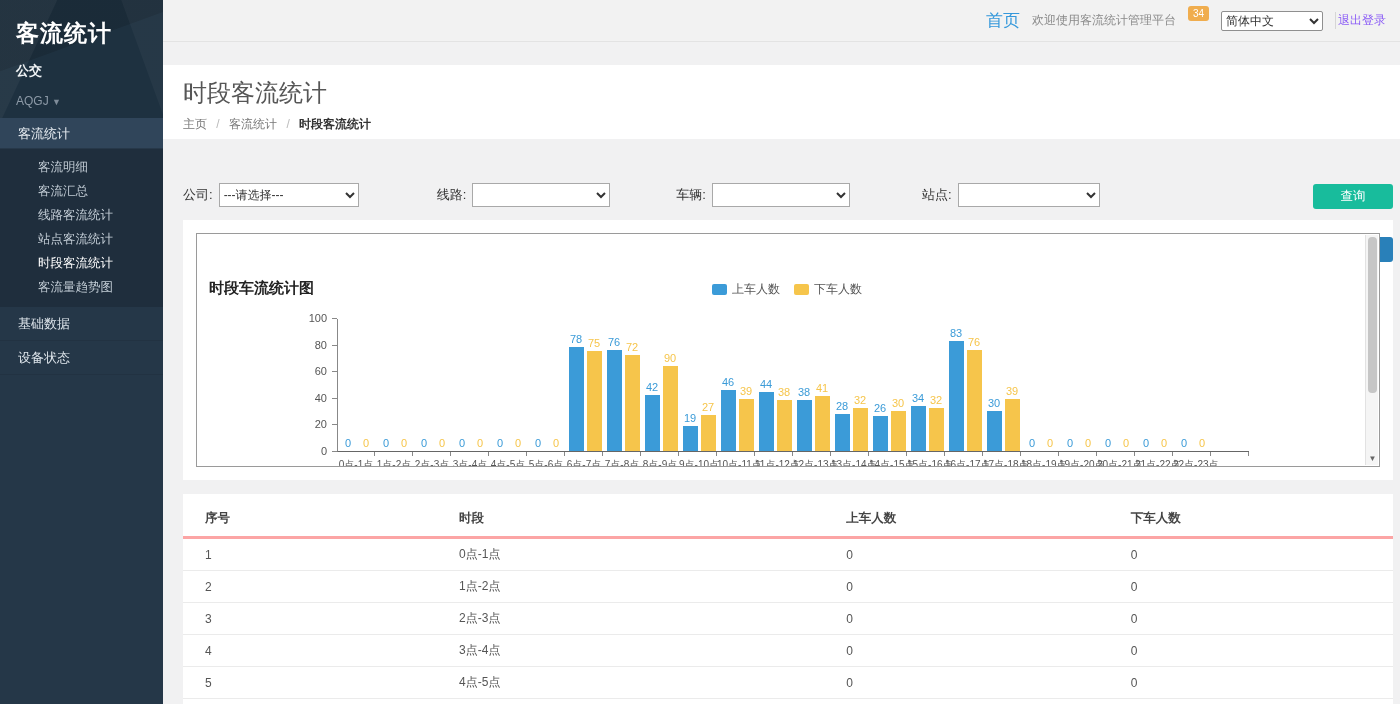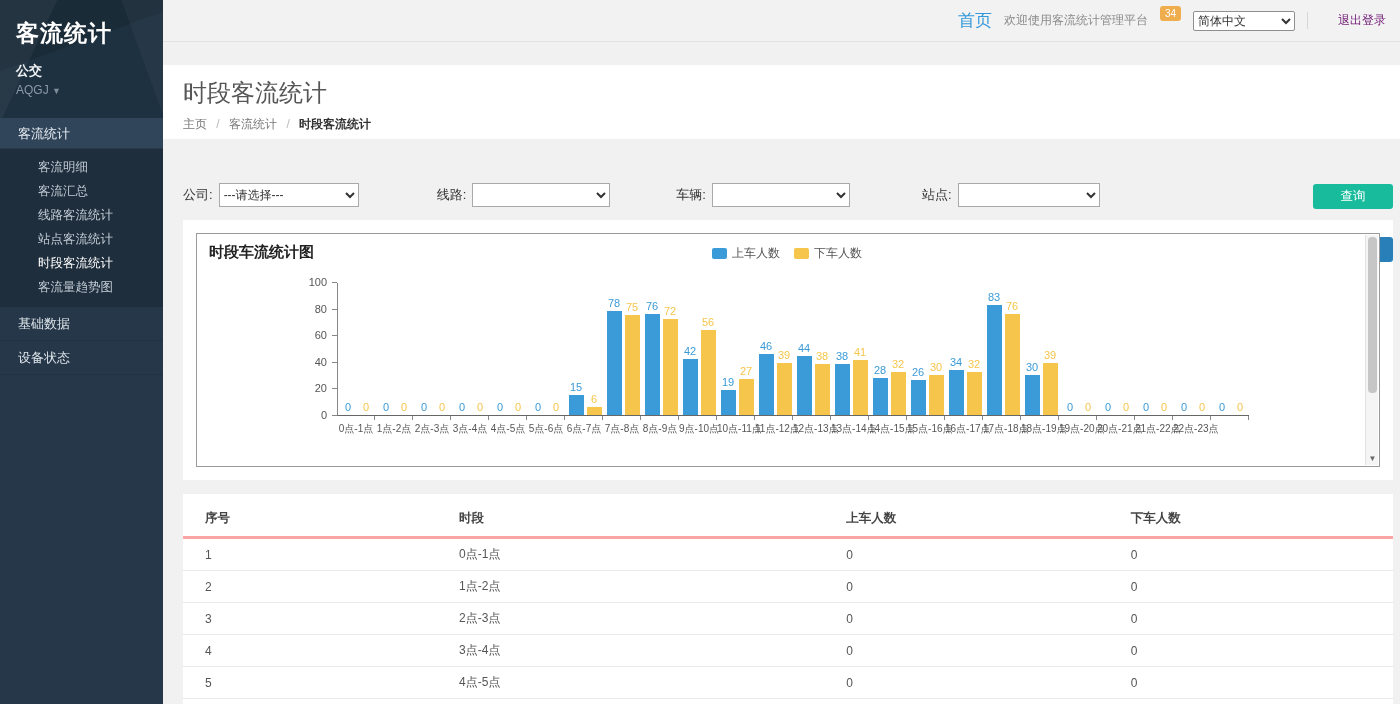--- a/index.html
+++ b/index.html
@@ -12,21 +12,21 @@
   .brand-block {
     height:118px; padding:18px 0 0 16px; position:relative;
     background:
       linear-gradient(115deg, rgba(255,255,255,0.045) 0 26%, transparent 26.5%),
       linear-gradient(250deg, rgba(255,255,255,0.035) 0 20%, transparent 20.5%),
       linear-gradient(160deg, rgba(0,0,0,0.12) 0 40%, transparent 40.5%),
       #1e3140;
   }
   .brand-title { color:#fff; font-size:23px; font-weight:bold; letter-spacing:1px; }
   .brand-org { color:#f2f5f7; font-size:13px; font-weight:bold; margin-top:13px; }
-  .brand-user { color:#8d9aa7; font-size:12px; margin-top:3px; cursor:pointer; }
+  .brand-user { color:#8d9aa7; font-size:12px; margin-top:14px; cursor:pointer; }
   .brand-user .caret { font-size:9px; color:#7f8c99; }
   .menu-section {
     height:31px; line-height:31px; padding-left:18px; font-size:13px; color:#e7edf2;
     background:#30455a; border-bottom:1px solid rgba(0,0,0,0.18); cursor:pointer;
   }
   .submenu { background:#1f2e3d; padding:6px 0 8px 0; }
   .subitem { height:24px; line-height:24px; padding-left:38px; font-size:12.5px;
              color:#c3cdd6; cursor:pointer; white-space:nowrap; }
   .subitem.active { color:#ffffff; }
   .menu-top { height:34px; line-height:34px; padding-left:18px; font-size:13px;
@@ -37,21 +37,21 @@
 
   .topbar { height:42px; background:#f2f2f2; border-bottom:1px solid #e3e3e3;
             display:flex; align-items:center; justify-content:flex-end;
             padding-right:14px; gap:12px; }
   .home-link { color:#3498db; font-size:17px; cursor:pointer; }
   .welcome { color:#8a8a8a; font-size:12px; }
   .notif-badge { background:#f0ad4e; color:#fff; font-size:10px; border-radius:3px;
                  padding:2px 5px; margin-top:-14px; cursor:pointer; }
   .lang-select { width:102px; height:20px; font-size:12px; color:#333;
                  border:1px solid #8f8f8f; background:#fff; border-radius:2px; }
-  .logout { color:#701a75; font-size:12px; padding-left:30px; border-left:1px solid #d6d6d6;
+  .logout { color:#8b5cf6; font-size:12px; padding-left:2px; border-left:1px solid #d6d6d6;
             cursor:pointer; }
 
   .title-band { height:74px; background:#fff; padding:12px 0 0 20px; }
   .page-title { color:#565656; font-size:24px; font-weight:400; }
   .breadcrumb { margin-top:7px; font-size:12px; color:#888; }
   .breadcrumb .sep { color:#bbb; margin:0 6px; }
   .breadcrumb .crumb { color:#777; cursor:pointer; }
   .breadcrumb .crumb.current { color:#333; font-weight:bold; cursor:default; }
 
   .content { flex:1; padding:20px 7px 0 20px; overflow:hidden; }
@@ -74,21 +74,21 @@
   .date-sep { height:26px; line-height:24px; padding:0 8px; font-size:12px; color:#333;
               background:#fff; border-top:1px solid #d9d9d9; border-bottom:1px solid #d9d9d9; }
   .btn-col { position:absolute; right:0; top:2px; display:flex; flex-direction:column; gap:9px; }
   .btn { width:80px; height:25px; border:none; border-radius:3px; color:#fff;
          font-size:12.5px; cursor:pointer; font-family:inherit; }
 
   
   .chart-card { background:#fff; margin-top:12px; padding:13px; height:260px; }
   .chart-panel { border:1px solid #9a9a9a; height:100%; position:relative;
                  padding:9px 14px 0 12px; background:#fff; overflow:hidden; }
-  .chart-head { position:relative; height:24px; }
+  .chart-head { position:relative; height:24px;margin-top:36px; }
   .chart-title { font-size:15px; font-weight:bold; color:#222; }
   .legend { position:absolute; left:50%; top:2px; transform:translateX(-50%);
             display:flex; gap:14px; align-items:center; }
   .legend-item { display:flex; align-items:center; gap:5px; font-size:12px; color:#555;
                  cursor:pointer; white-space:nowrap; }
   .legend-swatch { width:15px; height:11px; border-radius:2px; }
   .chart-body { display:flex; margin-top:16px; }
   .y-axis { position:relative; width:128px; height:133px; flex:0 0 128px; }
   .y-label { position:absolute; right:10px; width:40px; text-align:right;
              font-size:11px; color:#555; }
@@ -280,30 +280,20 @@
                       <span class="bar-val" style="color: rgb(59, 155, 216);">0</span>
                       <div class="bar" style="height: 0px; background: rgb(59, 155, 216);"></div>
                     </div>
                     <div class="barcol">
                       <span class="bar-val" style="color: rgb(246, 197, 75);">0</span>
                       <div class="bar" style="height: 0px; background: rgb(246, 197, 75);"></div>
                     </div>
                   </div>
                   <div class="group">
                     <div class="barcol">
-                      <span class="bar-val" style="color: rgb(59, 155, 216);">15</span>
-                      <div class="bar" style="height: 19.95px; background: rgb(59, 155, 216);"></div>
-                    </div>
-                    <div class="barcol">
-                      <span class="bar-val" style="color: rgb(246, 197, 75);">6</span>
-                      <div class="bar" style="height: 7.98px; background: rgb(246, 197, 75);"></div>
-                    </div>
-                  </div>
-                  <div class="group">
-                    <div class="barcol">
                       <span class="bar-val" style="color: rgb(59, 155, 216);">78</span>
                       <div class="bar" style="height: 103.74px; background: rgb(59, 155, 216);"></div>
                     </div>
                     <div class="barcol">
                       <span class="bar-val" style="color: rgb(246, 197, 75);">75</span>
                       <div class="bar" style="height: 99.75px; background: rgb(246, 197, 75);"></div>
                     </div>
                   </div>
                   <div class="group">
                     <div class="barcol">
@@ -314,21 +304,21 @@
                       <span class="bar-val" style="color: rgb(246, 197, 75);">72</span>
                       <div class="bar" style="height: 95.76px; background: rgb(246, 197, 75);"></div>
                     </div>
                   </div>
                   <div class="group">
                     <div class="barcol">
                       <span class="bar-val" style="color: rgb(59, 155, 216);">42</span>
                       <div class="bar" style="height: 55.86px; background: rgb(59, 155, 216);"></div>
                     </div>
                     <div class="barcol">
-                      <span class="bar-val" style="color: rgb(246, 197, 75);">56</span>
+                      <span class="bar-val" style="color: rgb(246, 197, 75);">90</span>
                       <div class="bar" style="height: 85.12px; background: rgb(246, 197, 75);"></div>
                     </div>
                   </div>
                   <div class="group">
                     <div class="barcol">
                       <span class="bar-val" style="color: rgb(59, 155, 216);">19</span>
                       <div class="bar" style="height: 25.27px; background: rgb(59, 155, 216);"></div>
                     </div>
                     <div class="barcol">
                       <span class="bar-val" style="color: rgb(246, 197, 75);">27</span>

